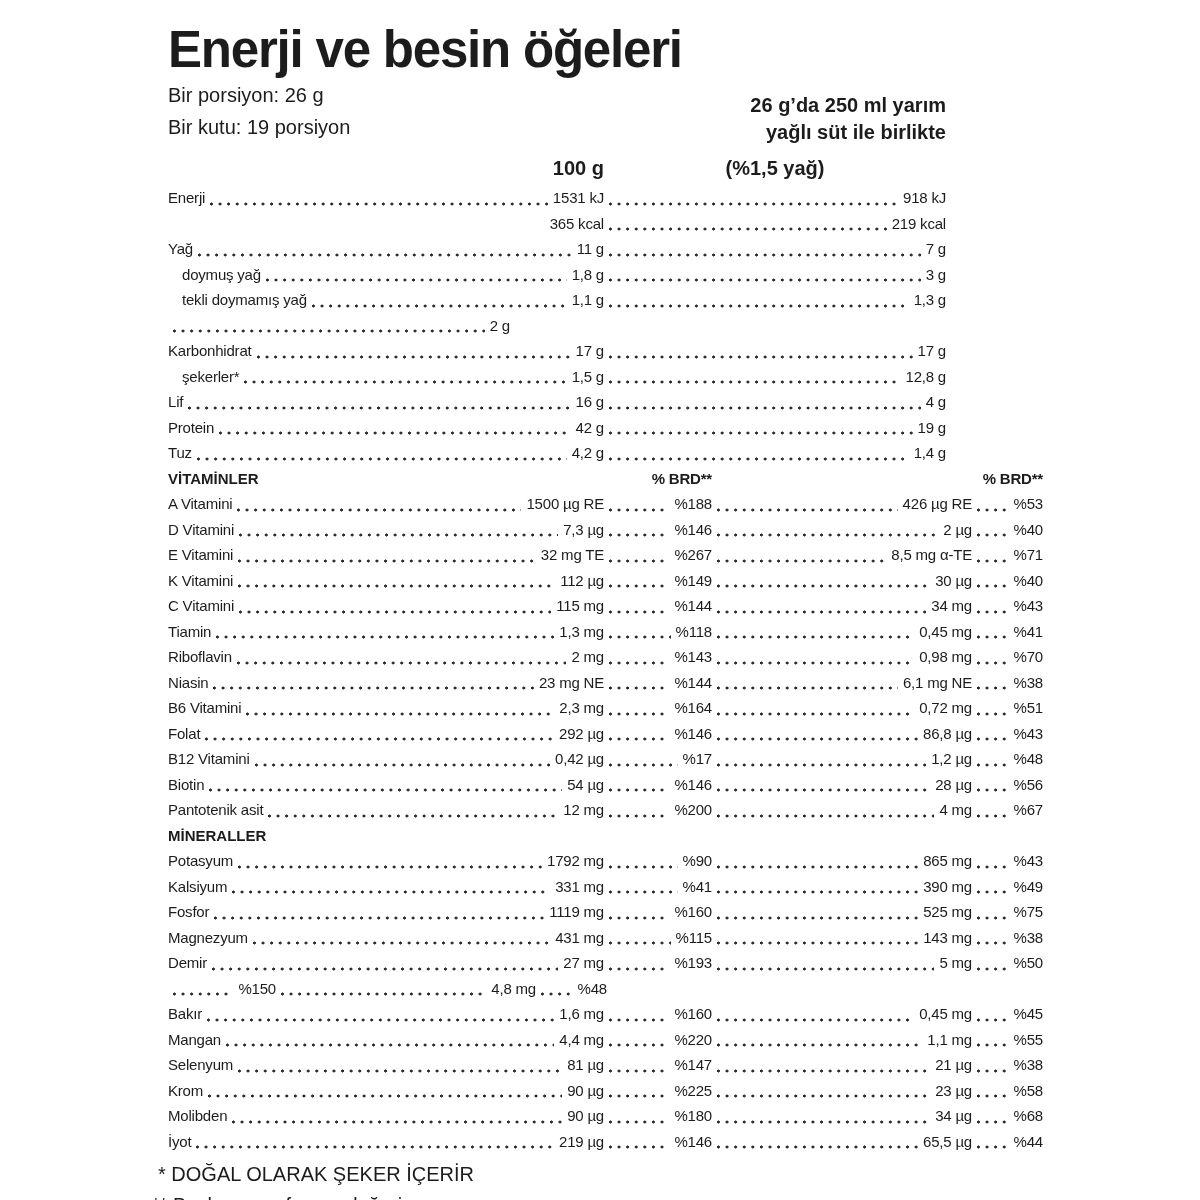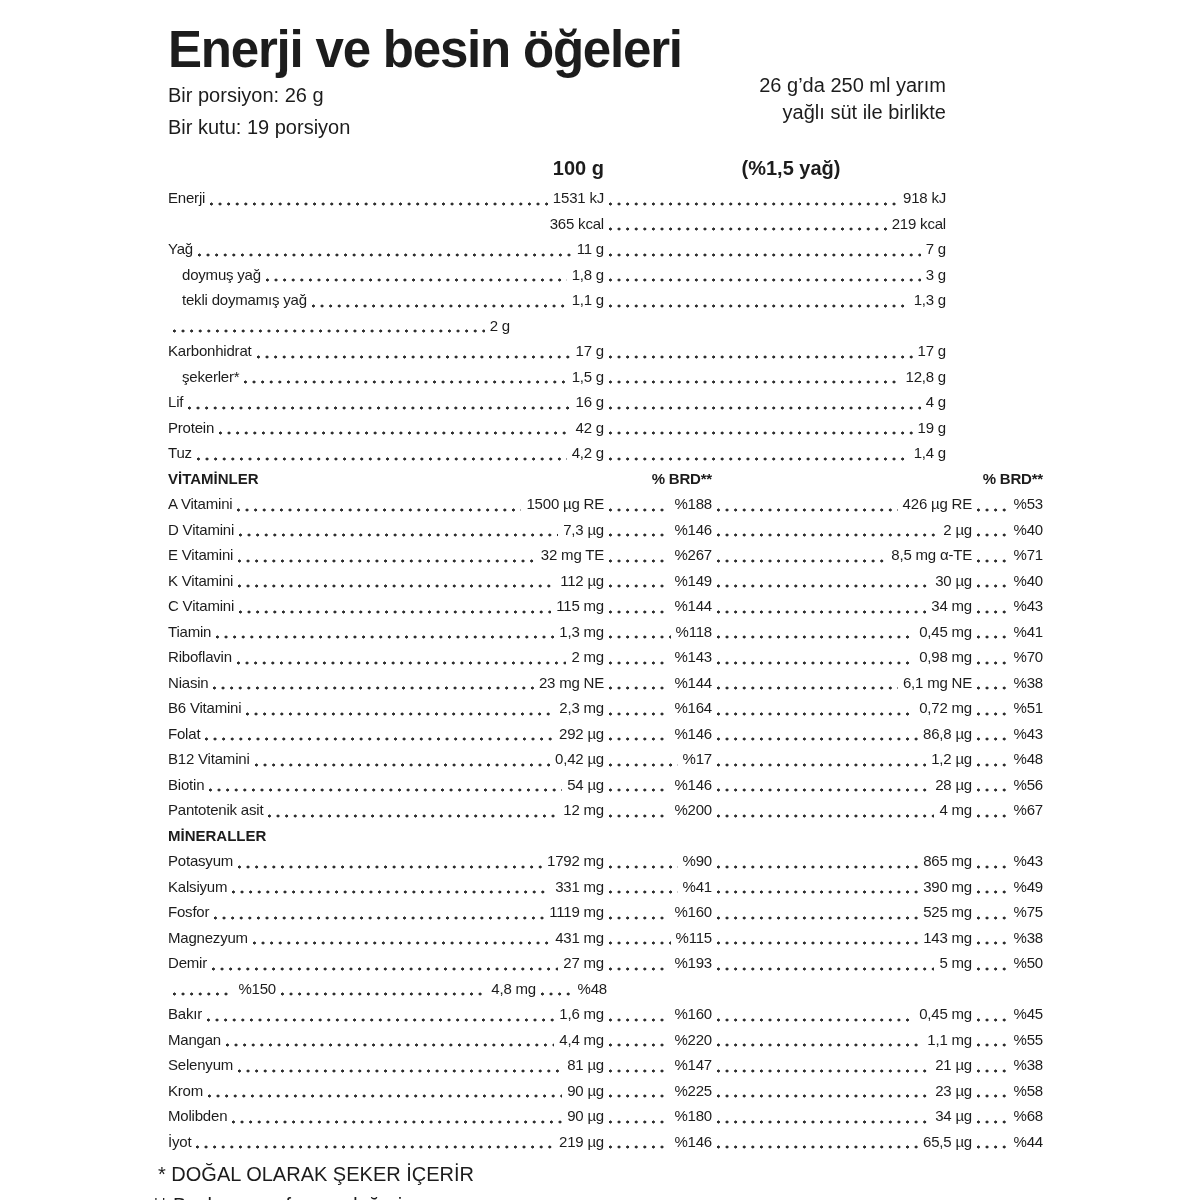--- a/index.html
+++ b/index.html
@@ -8,24 +8,24 @@
   body {
     width:1200px; height:1200px; overflow:hidden;
     background:var(--bg); color:var(--text);
     font-family:"Liberation Sans", sans-serif;
   }
   .sheet { padding:24px 0 0 168px; width:1043px; }
   .headwrap { position:relative; }
   .title { font-size:51px; font-weight:bold; margin:0; line-height:1.02; letter-spacing:-1.2px; }
   .serving { font-size:20px; line-height:26px; margin-top:6px; }
   .milk {
-    position:absolute; top:48px; left:0; width:778px;
-    text-align:right; font-weight:normal; font-size:20px; line-height:26.5px;
+    position:absolute; top:68px; left:0; width:778px;
+    text-align:right; font-weight:bold; font-size:20px; line-height:26.5px;
   }
-  .units { display:flex; margin-top:16px; font-weight:bold; font-size:20px; line-height:25px;gap:16px; }
+  .units { display:flex; margin-top:16px; font-weight:bold; font-size:20px; line-height:25px; }
   .u1 { width:436px; display:flex; justify-content:flex-end; }
   .u2 { width:342px; display:flex; justify-content:center; }
 
   .rows { margin-top:4px; }
   .row { display:flex; height:25.5px; font-size:15px; line-height:25.5px; letter-spacing:-0.2px; }
   .colA { width:436px; display:flex; }
   .colM { width:342px; display:flex; }
   .gap1 { width:108px; display:flex; justify-content:flex-end; }
   .colB { width:260px; display:flex; }
   .gap2 { width:71px; display:flex; justify-content:flex-end; }

